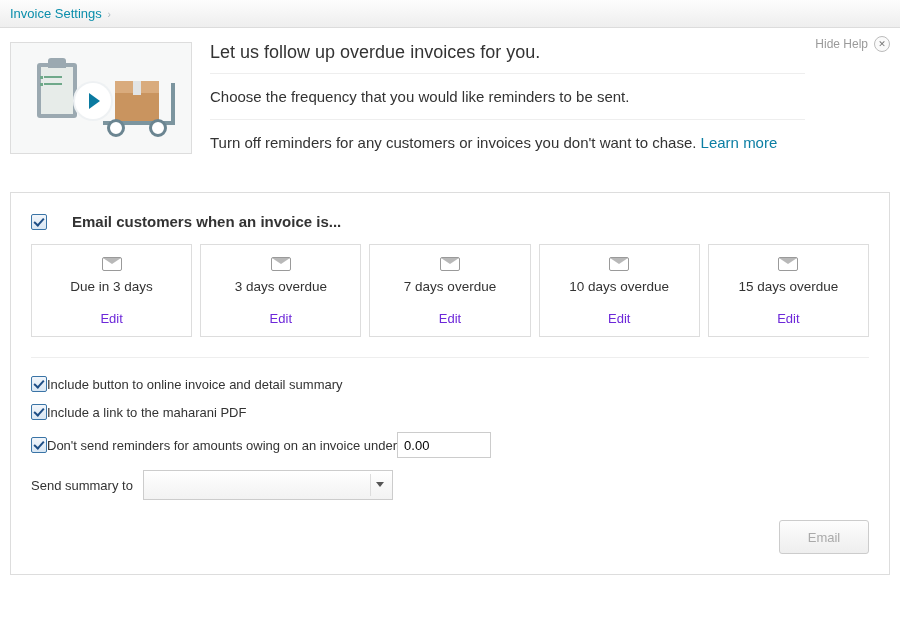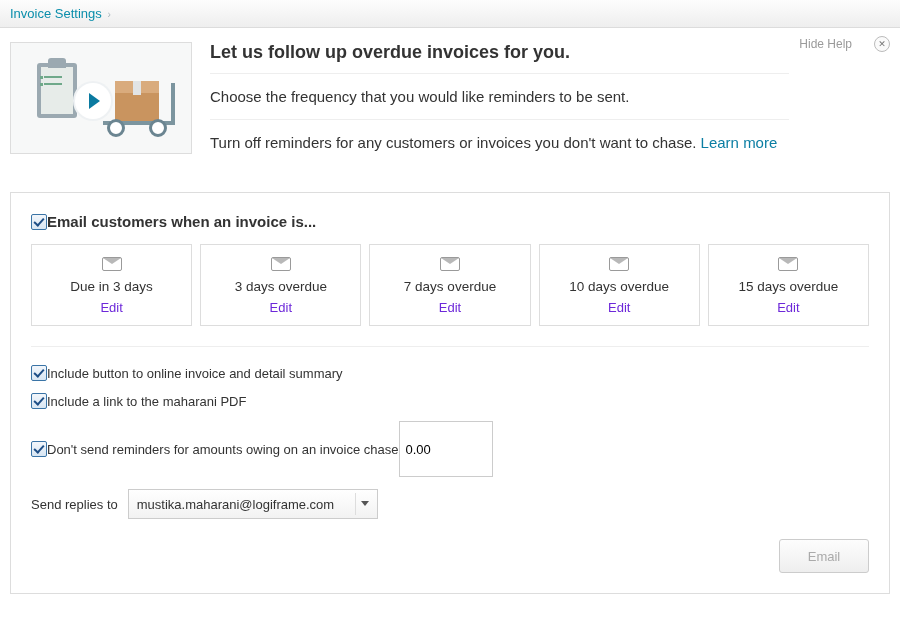--- a/index.html
+++ b/index.html
@@ -4,27 +4,27 @@
 <style>
 html,body{margin:0;padding:0;background:#fff;color:#333;font-family:Arial,Helvetica,sans-serif;font-size:13px;}
 body{width:900px;}
 a{color:#0b7ea3;text-decoration:none;}
 
 #hdr{background:linear-gradient(to bottom,#fdfdfd,#eeeeee);border-bottom:1px solid #dcdcdc;padding:6px 16px 6px 10px;}
 #bc-link{font-size:13px;color:#0a8eab;display:inline-block;}
 #bc-car{font-size:10px;color:#aab8bf;margin-left:2px;}
 #hdr h1{margin:2px 0 4px 0;font-size:24px;font-weight:bold;color:#333;}
 
-#hide{float:right;color:#9a9a9a;font-size:12px;margin:8px 10px 0 0;display:flex;align-items:center;gap:22px;}
+#hide{float:right;color:#9a9a9a;font-size:12px;margin:8px 10px 0 0;display:flex;align-items:center;gap:6px;}
 #hide-x{width:14px;height:14px;border:1px solid #bbb;border-radius:50%;display:flex;align-items:center;justify-content:center;font-size:9px;color:#777;background:#fafafa;}
 
 #help{padding:14px 10px 10px 10px;overflow:hidden;}
 #help-img{width:180px;height:110px;border:1px solid #ddd;background:#f7f8f8;float:left;position:relative;overflow:hidden;}
 #help-txt{margin-left:200px;color:#333;font-size:16.5px;}
-#help-txt h2{font-size:18px;font-weight:bold;margin:0 0 10px 0;color:#333;}
+#help-txt h2{font-size:18px;font-weight:normal;margin:0 0 10px 0;color:#333;}
 .hr{border:0;border-top:1px solid #eee;margin:8px 0;}
 .help-line{padding:6px 0;color:#333;font-size:15px;}
 
 
 .cb{position:absolute;left:26px;top:20px;width:40px;height:55px;background:#9ba9b1;border-radius:3px;}
 .cb:before{content:"";position:absolute;left:4px;top:4px;right:4px;bottom:4px;background:#e7ece9;}
 .cb:after{content:"";position:absolute;left:11px;top:-5px;width:18px;height:10px;border-radius:3px 3px 0 0;background:#9ba9b1;}
 .tick{position:absolute;left:33px;width:18px;height:2px;background:#6fa98a;}
 .t1{top:33px;} .t2{top:40px;}
 .tk{position:absolute;left:29px;width:3px;height:3px;background:#6fa98a;}
@@ -33,35 +33,35 @@
 .play:after{content:"";position:absolute;left:14px;top:10px;border-left:11px solid #0a7aa0;border-top:8px solid transparent;border-bottom:8px solid transparent;}
 .bx{position:absolute;left:104px;top:38px;width:44px;height:44px;background:#c9945f;}
 .bx:before{content:"";position:absolute;left:0;right:0;top:0;height:12px;background:#d9ab7d;}
 .bx:after{content:"";position:absolute;left:18px;top:0;width:8px;height:14px;background:#e1e4e6;}
 .ct{position:absolute;left:92px;top:78px;width:68px;height:4px;background:#7c959f;}
 .ct:before{content:"";position:absolute;right:-4px;top:-38px;width:4px;height:42px;background:#7c959f;}
 .wh{position:absolute;top:76px;width:12px;height:12px;border:3px solid #6b8591;border-radius:50%;background:#fff;}
 .w1{left:96px;} .w2{left:138px;}
 
 #panel{border:1px solid #ddd;margin:25px 10px 10px 10px;padding:20px;}
-.row-top{display:flex;align-items:center;gap:0;margin-bottom:14px;}
+.row-top{display:flex;align-items:center;gap:25px;margin-bottom:14px;}
 .cbx{width:14px;height:14px;border:1px solid #3a74a6;border-radius:2px;background:linear-gradient(to bottom,#f2f6fb,#d8e6f3);position:relative;display:inline-block;flex-shrink:0;}
 .cbx.on:after{content:"";position:absolute;left:2px;top:3px;width:8px;height:4px;border-left:2px solid #1e4e86;border-bottom:2px solid #1e4e86;transform:rotate(-48deg);}
 .hd-lbl{font-size:15px;font-weight:bold;color:#333;}
 
 #cards{display:flex;gap:8px;margin-bottom:20px;}
 .card{flex:1;border:1px solid #ddd;padding:12px 8px 10px 8px;text-align:center;}
 .env{width:18px;height:12px;margin:0 auto 8px;position:relative;border:1px solid #9a9a9a;border-radius:2px;}
 .env:after{content:"";position:absolute;left:0;right:0;top:0;height:0;border-left:9px solid transparent;border-right:9px solid transparent;border-top:6px solid #9a9a9a;opacity:.7;}
-.card-lbl{font-size:13.5px;color:#333;margin-bottom:6px;}
+.card-lbl{font-size:13.5px;color:#333;margin-bottom:17px;}
 .edit{color:#6d28d9;font-size:13px;}
 
 #panel hr{border:0;border-top:1px solid #eee;margin:10px 0 18px 0;}
 .opt{display:flex;align-items:center;gap:0;margin-bottom:12px;color:#333;font-size:13px;}
-.opt input[type=text]{width:80px;height:24px;border:1px solid #ccc;padding:15px 6px;font-size:13px;}
+.opt input[type=text]{width:80px;height:24px;border:1px solid #ccc;padding:0 6px;font-size:13px;}
 
 .reply{display:flex;align-items:center;gap:10px;margin-top:8px;}
 .sel{width:232px;height:28px;border:1px solid #ccc;background:linear-gradient(to bottom,#ffffff,#f2f2f2);display:flex;align-items:center;padding:0 8px;font-size:13px;color:#333;position:relative;}
 .sel:after{content:"";position:absolute;right:3px;top:3px;bottom:3px;width:18px;border-left:1px solid #ddd;}
 .sel .ar{position:absolute;right:8px;top:11px;border-left:4px solid transparent;border-right:4px solid transparent;border-top:5px solid #555;}
 
 #save-row{display:flex;justify-content:flex-end;padding-top:20px;}
 #save{min-width:88px;height:32px;border:1px solid #ccc;border-radius:3px;background:linear-gradient(to bottom,#fdfdfd,#eeeeee);color:#aaa;font-size:13px;display:flex;align-items:center;justify-content:center;}
 </style>
 </head>
@@ -140,28 +140,27 @@
   <div class="opt">
     <span class="cbx on"></span>
     <span>Include button to online invoice and detail summary</span>
   </div>
   <div class="opt">
     <span class="cbx on"></span>
     <span>Include a link to the maharani PDF</span>
   </div>
   <div class="opt">
     <span class="cbx on"></span>
-    <span>Don't send reminders for amounts owing on an invoice chase</span>
+    <span>Don't send reminders for amounts owing on an invoice under</span>
     <input type="text" value="0.00" style="">
   </div>
 
   <div class="reply">
-    <span>Send replies to</span>
+    <span>Send summary to</span>
     <div class="sel">
-      <span>mustika.maharani@logiframe.com</span>
       <span class="ar"></span>
     </div>
   </div>
 
   <div id="save-row">
     <div id="save">Email</div>
   </div>
 </div>
 
 </body></html>

